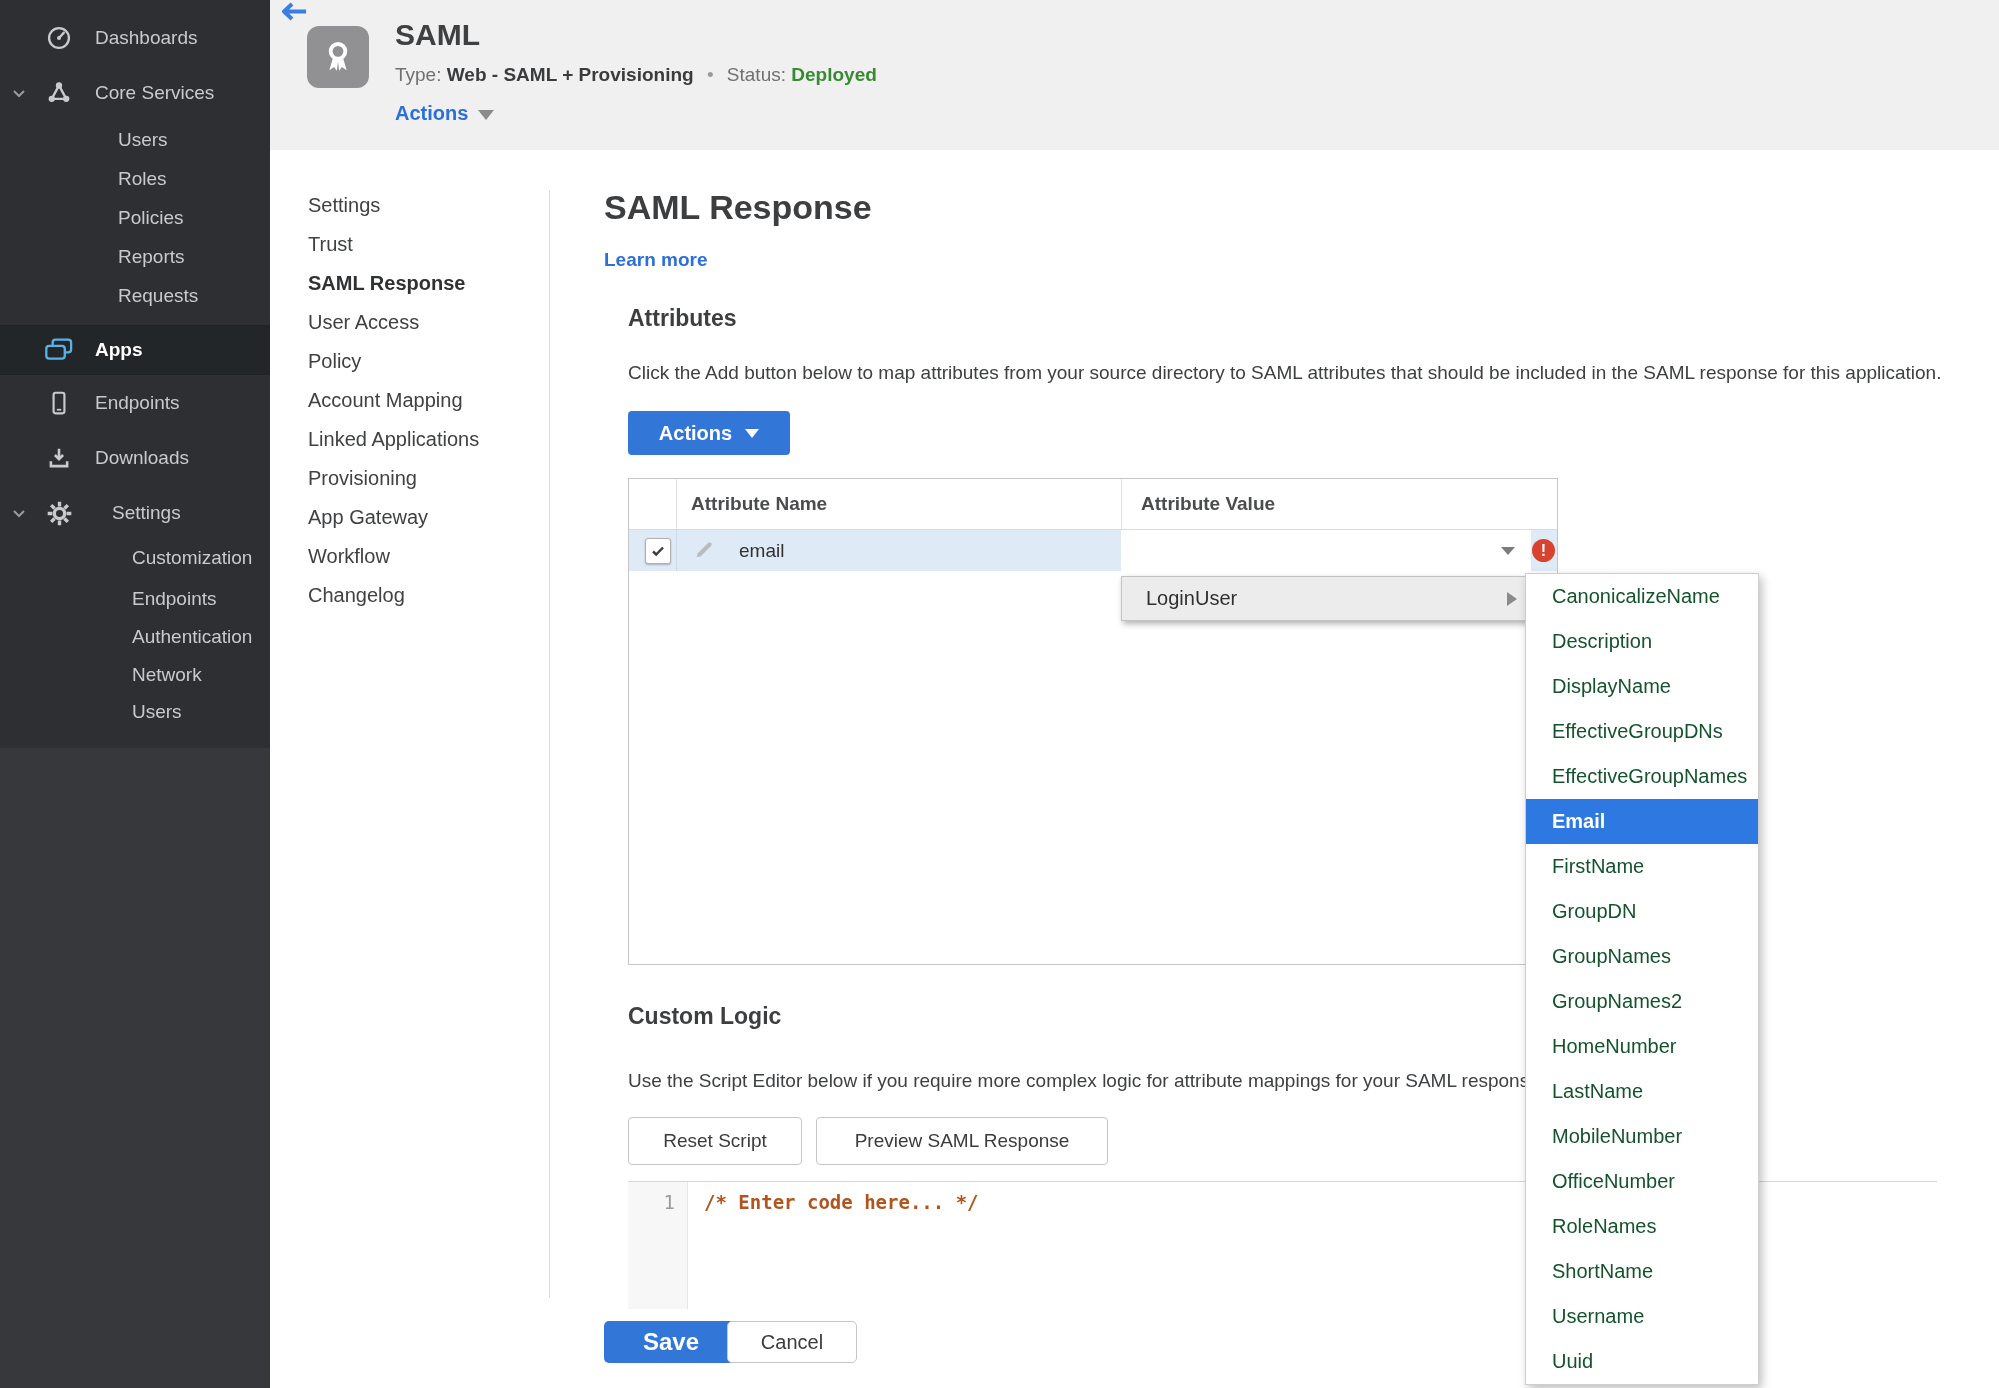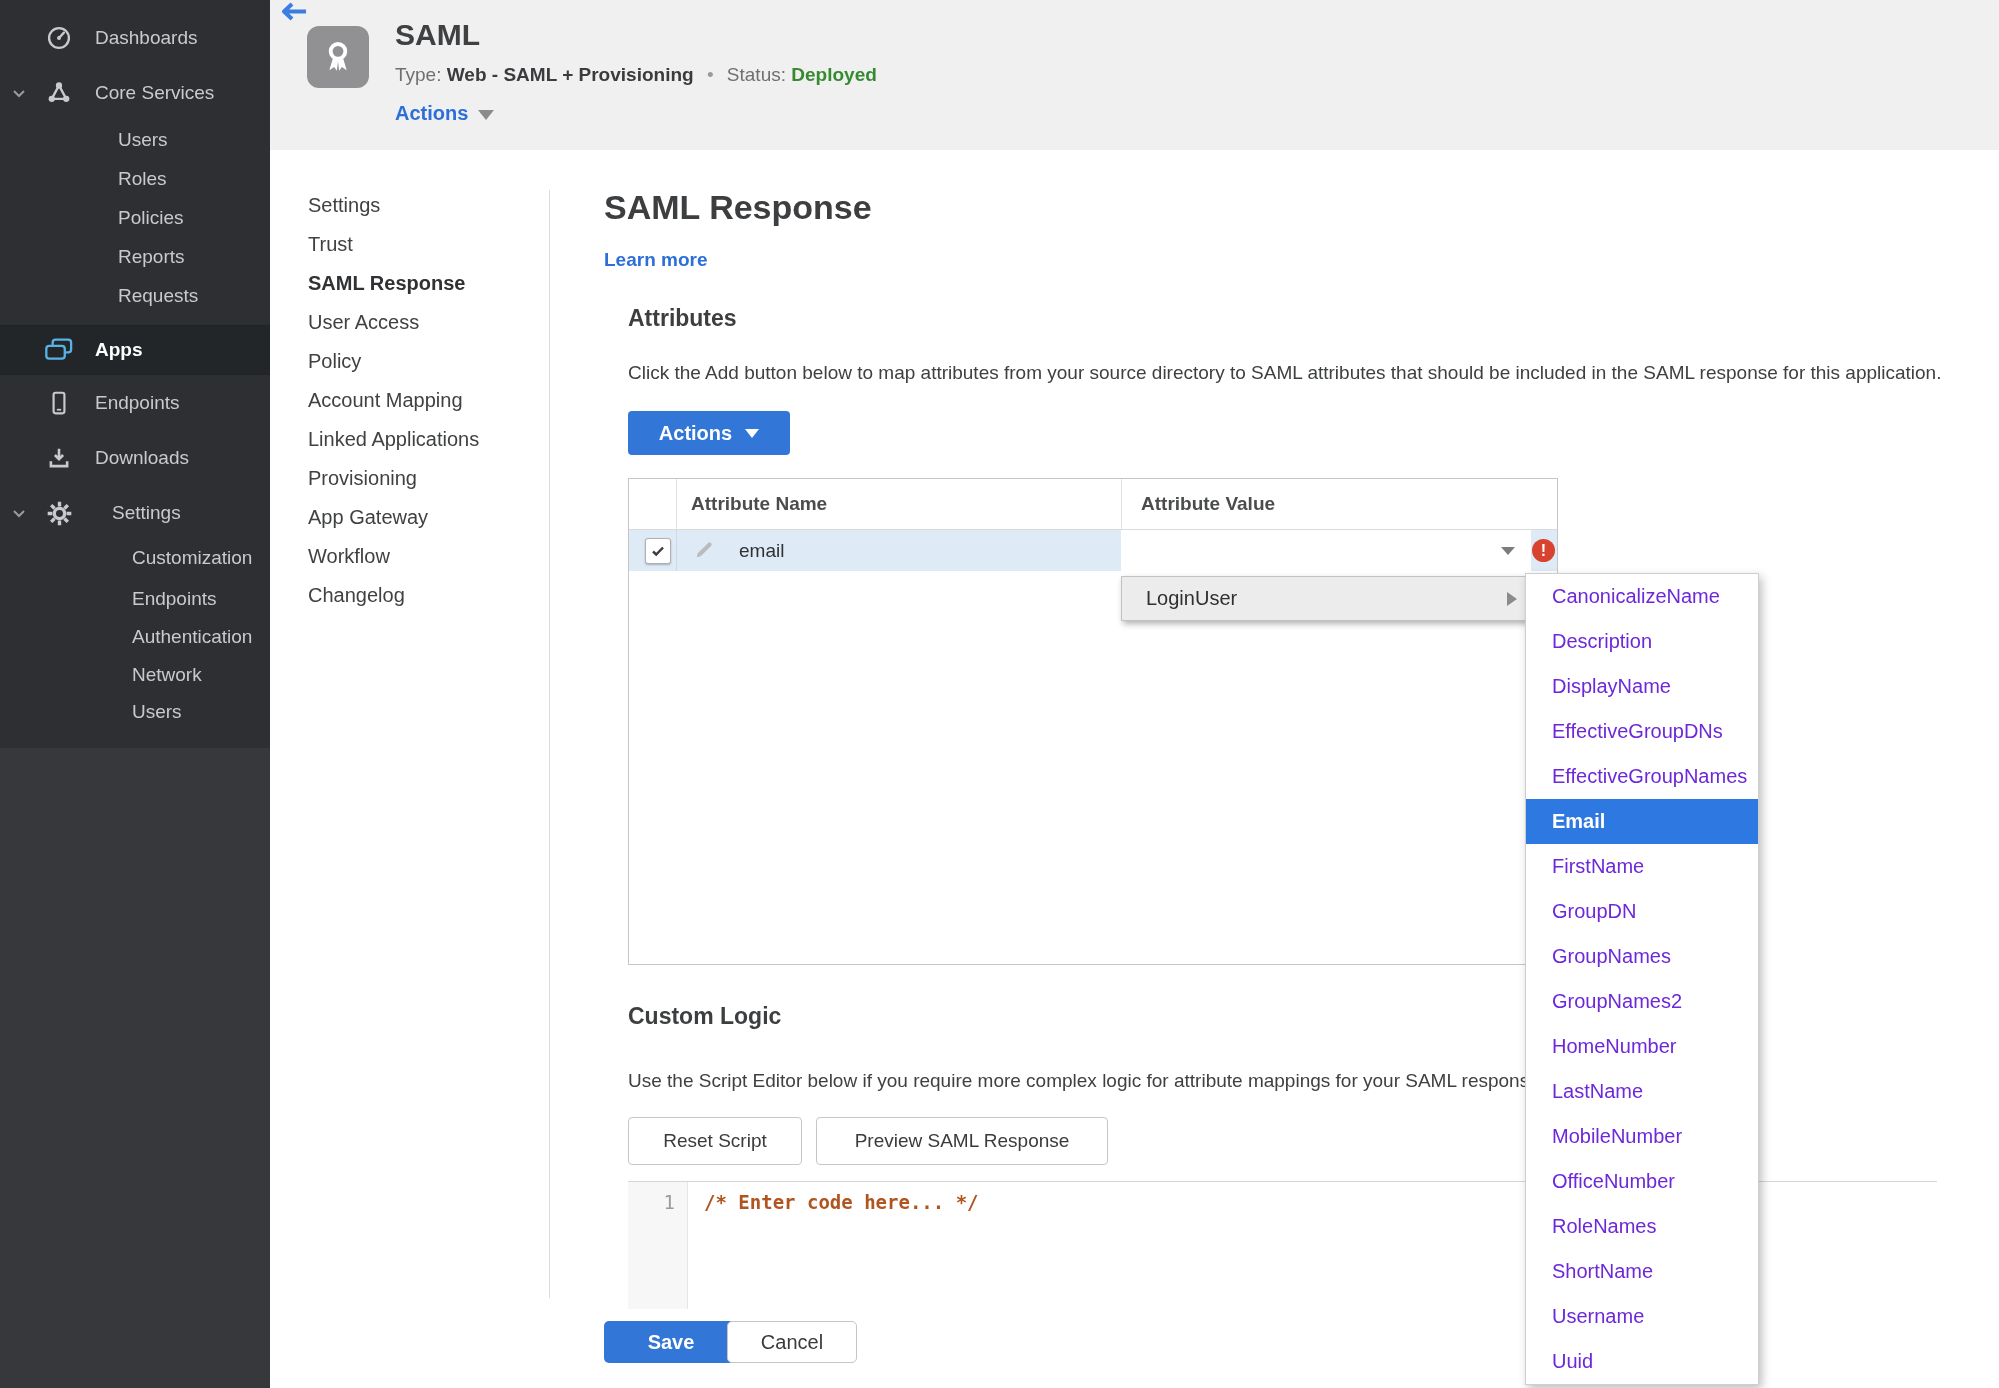--- a/index.html
+++ b/index.html
@@ -60,29 +60,29 @@
   .dd-caret{position:absolute;right:16px;top:17px;width:0;height:0;border-left:7px solid transparent;border-right:7px solid transparent;border-top:8px solid #7b7c7e;}
   .err{position:absolute;left:903px;top:9px;width:23px;height:23px;border-radius:50%;background:#d8432f;color:#fff;font-weight:bold;font-size:16px;text-align:center;line-height:23px;}
 
   
   .editor{position:absolute;left:628px;top:1181px;width:1309px;height:127px;background:#fff;border-top:1px solid #d6d6d7;}
   .gutter{position:absolute;left:0;top:0;width:60px;height:127px;background:#f7f7f8;border-right:1px solid #e6e6e7;box-sizing:border-box;text-align:right;}
   .lineno{display:block;padding:9px 12px 0 0;font-family:"DejaVu Sans Mono",monospace;font-size:19px;color:#9a9b9d;}
   .code{position:absolute;left:76px;top:9px;font-family:"DejaVu Sans Mono",monospace;font-size:19px;font-weight:bold;color:#b0551f;white-space:pre;}
 
   
-  .btn-save{left:604px;top:1321px;width:134px;height:42px;font-size:20px;border-radius:5px;}
+  .btn-save{left:604px;top:1321px;width:134px;height:42px;font-size:24px;border-radius:5px;}
   .btn-cancel{left:727px;top:1321px;width:130px;height:42px;font-size:20px;border-radius:5px;}
 
   
   .popup{position:absolute;left:1121px;top:576px;width:407px;height:43px;background:#ececed;border:1px solid #c2c2c4;box-shadow:2px 3px 6px rgba(0,0,0,.3);z-index:40;cursor:pointer;}
   .popup-label{position:absolute;left:24px;top:0;line-height:43px;font-size:20px;color:#2f3032;}
   .sub-arrow{position:absolute;right:12px;top:15px;width:0;height:0;border-top:7px solid transparent;border-bottom:7px solid transparent;border-left:10px solid #8a8b8d;}
   .submenu{position:absolute;left:1525px;top:573px;width:234px;height:812px;background:#fff;border:1px solid #cecece;box-shadow:3px 4px 9px rgba(0,0,0,.25);z-index:41;box-sizing:border-box;}
-  .sm-item{height:45px;line-height:45px;padding-left:26px;font-size:20px;color:#6d28d9;cursor:pointer;white-space:nowrap;}
+  .sm-item{height:45px;line-height:45px;padding-left:26px;font-size:20px;color:#14532d;cursor:pointer;white-space:nowrap;}
   .sm-item.selected{background:#2e78e2;color:#fff;font-weight:bold;}
 </style>
 </head>
 <body>
 
 <div class="page">
 
   <div class="sidebar">
     <div class="sidebar-nav">
 

